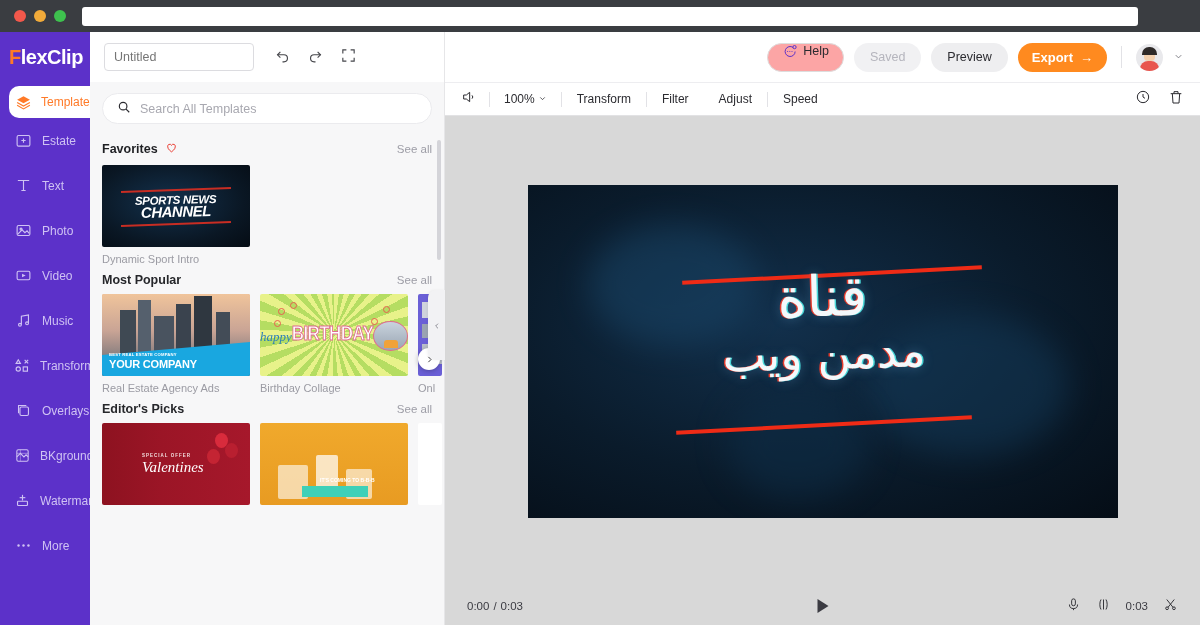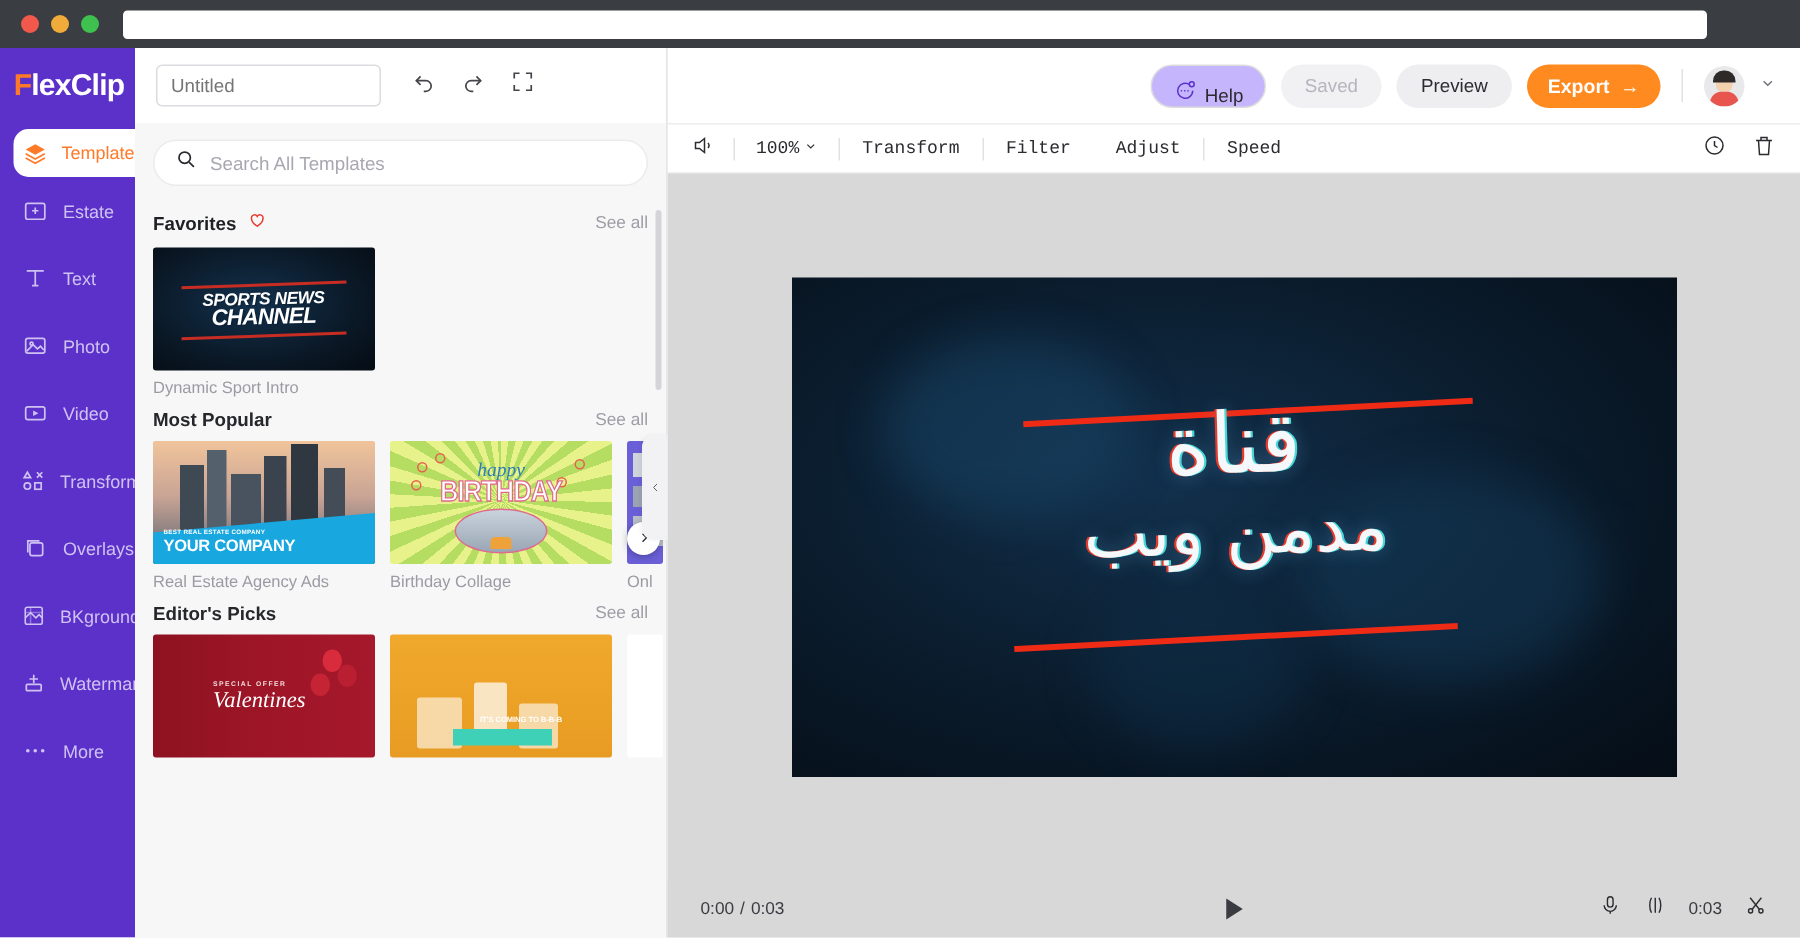--- a/index.html
+++ b/index.html
@@ -119,21 +119,21 @@
   .t-realestate .bld { position: absolute; bottom: 22px; background: #3f4953; }
   .t-realestate .blue {
     position: absolute; bottom: 0; left: 0; right: 0; height: 34px;
     background: #19a7e0; clip-path: polygon(0 38%, 100% 0, 100% 100%, 0 100%);
   }
   .re-sm { position: absolute; bottom: 19px; left: 7px; color: #fff; font-size: 4.2px; font-weight: bold; letter-spacing: 0.2px; }
   .re-big { position: absolute; bottom: 6px; left: 7px; color: #fff; font-size: 11px; font-weight: bold; letter-spacing: -0.2px; }
 
   .t-bday {
     background: repeating-conic-gradient(from 0deg at 50% 48%, #e8f28a 0deg 7deg, #b5dd62 7deg 14deg);
-    display: flex; align-items: center; justify-content: center; flex-direction: column;
+    display: flex; align-items: center; justify-content: center; flex-direction: row;
   }
   .bd-happy { font-family: "Liberation Serif", serif; font-style: italic; color: #2e7fb8; font-size: 13px; margin-top: 4px; }
   .bd-birth {
     font-size: 17px; font-weight: bold; color: #fff; letter-spacing: -0.6px;
     -webkit-text-stroke: 0.8px #e06a8f; margin-top: -3px; transform: scaleY(1.15);
   }
   .bd-oval {
     width: 62px; height: 30px; border-radius: 50%; border: 1.6px solid #e06a8f;
     background: linear-gradient(180deg,#c9d3dd,#9aa6b4); margin-top: 1px;
     display: flex; align-items: flex-end; justify-content: center; overflow: hidden;
@@ -178,21 +178,21 @@
   .collapse-tab svg { width: 8px; height: 8px; stroke: #5c5c66; stroke-width: 2; fill: none; }
 
   
   .main { flex: 1; display: flex; flex-direction: column; background: #d8d8d8; min-width: 0; }
   .main-top {
     height: 50px; background: #fff; display: flex; align-items: center;
     justify-content: flex-end; padding-right: 16px; gap: 10px;
   }
   .btn-help {
     height: 29px; padding: 0 14px; border-radius: 15px; border: 1px solid #ddd;
-    background: #c4b5fd; display: flex; align-items: flex-end; gap: 6px;
+    background: #fca5a5; display: flex; align-items: flex-start; gap: 6px;
     font-size: 12.5px; color: #2b2b30;
   }
   .btn-help svg { width: 15px; height: 15px; stroke: #5c31c9; fill: none; stroke-width: 1.6; }
   .btn-saved {
     height: 29px; padding: 0 16px; border-radius: 15px; background: #f1f1f3;
     display: flex; align-items: center; font-size: 12.5px; color: #b5b5bd;
   }
   .btn-preview {
     height: 29px; padding: 0 16px; border-radius: 15px; background: #eeeef0;
     display: flex; align-items: center; font-size: 12.5px; color: #2b2b30;
@@ -209,21 +209,20 @@
   }
   .av-hair { position: absolute; top: 3px; left: 6px; width: 15px; height: 8px; background: #2e2a28; border-radius: 7px 7px 0 0; }
   .av-face { position: absolute; top: 7px; left: 8px; width: 11px; height: 10px; background: #f3d0ae; border-radius: 4px; }
   .av-body { position: absolute; bottom: 0; left: 4px; width: 19px; height: 10px; background: #e8554e; border-radius: 8px 8px 0 0; }
   .chev-down svg { width: 11px; height: 11px; stroke: #6b6b73; stroke-width: 1.8; fill: none; }
 
   .edit-toolbar {
     height: 34px; background: #fff; border-top: 1px solid #ededf0;
     display: flex; align-items: center; padding: 0 16px; gap: 0;
     border-bottom: 1px solid #e2e2e4;
-    font-family: Liberation Mono, monospace;
   }
   .et-item { font-size: 12px; color: #2b2b30; padding: 0 15px; }
   .et-sep { width: 1px; height: 15px; background: #e2e2e6; }
   .et-vol svg { width: 16px; height: 16px; stroke: #2b2b30; fill: none; stroke-width: 1.5; }
   .et-zoom { font-size: 12px; color: #2b2b30; display: flex; align-items: center; gap: 3px; padding: 0 14px; }
   .et-zoom svg { width: 9px; height: 9px; stroke: #2b2b30; stroke-width: 2; fill: none; }
   .et-right { margin-left: auto; display: flex; align-items: center; gap: 17px; }
   .et-right svg { width: 16px; height: 16px; stroke: #2b2b30; fill: none; stroke-width: 1.5; }
 
   .stage { flex: 1; display: flex; align-items: center; justify-content: center; background: #d8d8d8; }
@@ -323,20 +322,30 @@
       <div class="nav-item">
         <span class="ic">
           <svg viewBox="0 0 24 24" fill="none" stroke="#cfc2f3" stroke-width="1.6">
             <rect x="3" y="6" width="18" height="12" rx="2"></rect>
               <path d="M10 9.5 L15 12 L10 14.5 Z" fill="#cfc2f3" stroke="none"></path>
           </svg>
         </span>
         <span>Video</span>
       </div>
 
+      <div class="nav-item">
+        <span class="ic">
+          <svg viewBox="0 0 24 24" fill="none" stroke="#cfc2f3" stroke-width="1.6">
+            <path d="M9 18V6l10-2v12"></path>
+              <circle cx="7" cy="18" r="2"></circle>
+              <circle cx="17" cy="16" r="2"></circle>
+          </svg>
+        </span>
+        <span>Music</span>
+      </div>
 
       <div class="nav-item">
         <span class="ic">
           <svg viewBox="0 0 24 24" fill="none" stroke="#cfc2f3" stroke-width="1.6">
             <path d="M6 4 L9 9 H3 Z"></path>
               <path d="M15 4 l5 5 M20 4 l-5 5"></path>
             <circle cx="6" cy="17" r="3"></circle>
               <rect x="13" y="14" width="6" height="6"></rect>
           </svg>
         </span>

